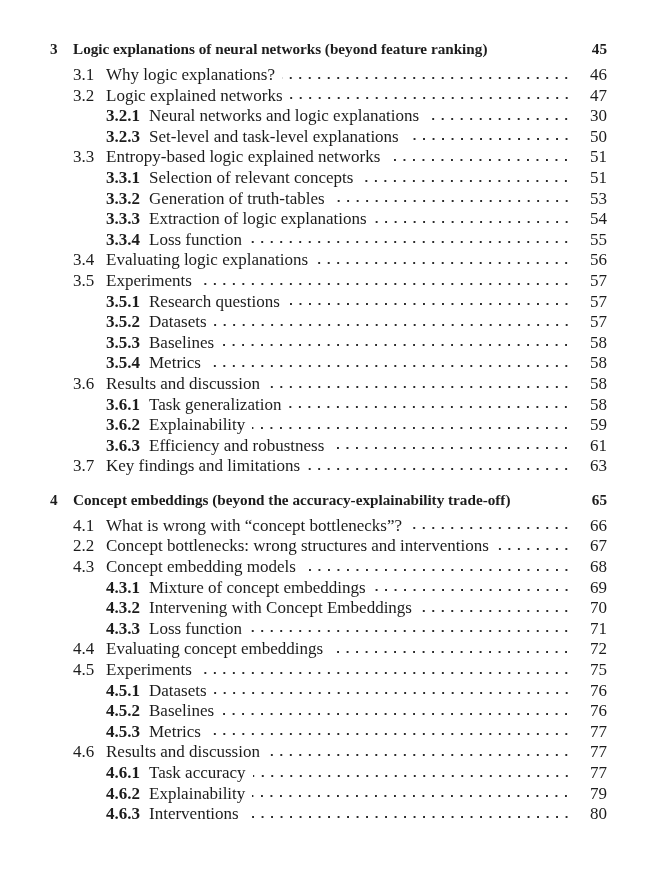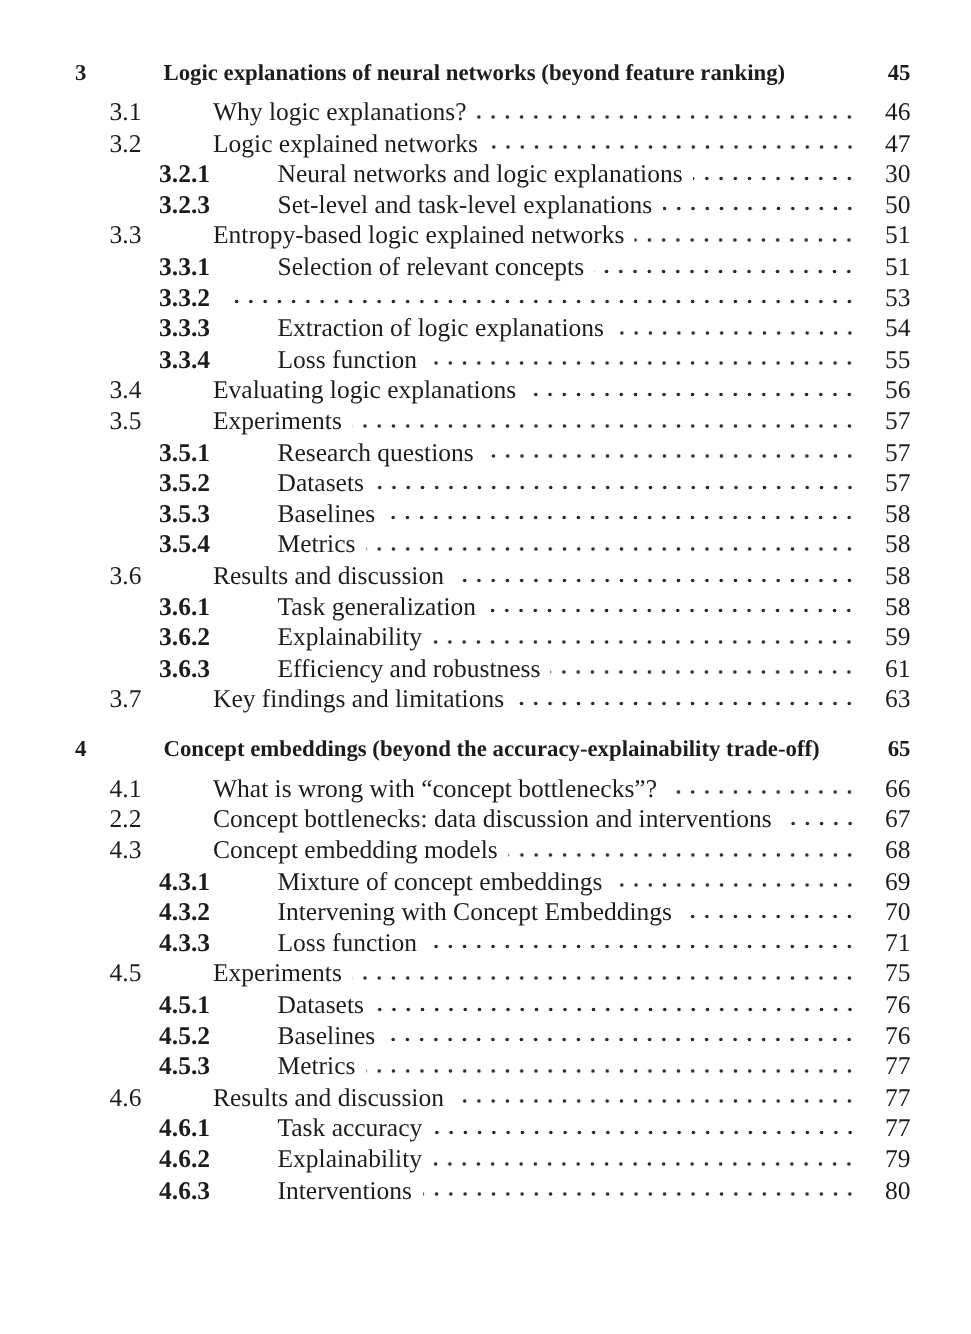--- a/index.html
+++ b/index.html
@@ -35,21 +35,20 @@
   .row.chapter:first-child { margin-top: 0; }
   .num  { flex: none; }
   .chapter .num { width: 23px; }
   .lvl1 { padding-left: 23px; }
   .lvl1 .num { width: 33px; }
   .lvl2 { padding-left: 56px; }
   .lvl2 .num { width: 43px; font-weight: bold; }
   .title {
     white-space: nowrap;
     flex: none;
-    margin-left: 36px;
   }
   .dots {
     flex: 1 1 auto;
     align-self: stretch;
     margin: 0 7px 0 7px;
     background-image: radial-gradient(circle, #2b2b2b 1.05px, rgba(0,0,0,0) 1.4px);
     background-size: 9.5px 6px;
     background-repeat: repeat-x;
     background-position: right 2px bottom 5px;
   }
@@ -102,20 +101,21 @@
         <span class="pg">51</span>
       </div>
       <div class="row lvl2">
         <span class="num">3.3.1</span>
         <span class="title">Selection of relevant concepts</span>
         <span class="dots"></span>
         <span class="pg">51</span>
       </div>
       <div class="row lvl2">
         <span class="num">3.3.2</span>
+        <span class="title">Generation of truth-tables</span>
         <span class="dots"></span>
         <span class="pg">53</span>
       </div>
       <div class="row lvl2">
         <span class="num">3.3.3</span>
         <span class="title">Extraction of logic explanations</span>
         <span class="dots"></span>
         <span class="pg">54</span>
       </div>
       <div class="row lvl2">
@@ -197,21 +197,21 @@
         <span class="pg">65</span>
       </div>
       <div class="row lvl1">
         <span class="num">4.1</span>
         <span class="title">What is wrong with “concept bottlenecks”?</span>
         <span class="dots"></span>
         <span class="pg">66</span>
       </div>
       <div class="row lvl1">
         <span class="num">2.2</span>
-        <span class="title">Concept bottlenecks: data discussion and interventions</span>
+        <span class="title">Concept bottlenecks: wrong structures and interventions</span>
         <span class="dots"></span>
         <span class="pg">67</span>
       </div>
       <div class="row lvl1">
         <span class="num">4.3</span>
         <span class="title">Concept embedding models</span>
         <span class="dots"></span>
         <span class="pg">68</span>
       </div>
       <div class="row lvl2">
@@ -224,20 +224,26 @@
         <span class="num">4.3.2</span>
         <span class="title">Intervening with Concept Embeddings</span>
         <span class="dots"></span>
         <span class="pg">70</span>
       </div>
       <div class="row lvl2">
         <span class="num">4.3.3</span>
         <span class="title">Loss function</span>
         <span class="dots"></span>
         <span class="pg">71</span>
+      </div>
+      <div class="row lvl1">
+        <span class="num">4.4</span>
+        <span class="title">Evaluating concept embeddings</span>
+        <span class="dots"></span>
+        <span class="pg">72</span>
       </div>
       <div class="row lvl1">
         <span class="num">4.5</span>
         <span class="title">Experiments</span>
         <span class="dots"></span>
         <span class="pg">75</span>
       </div>
       <div class="row lvl2">
         <span class="num">4.5.1</span>
         <span class="title">Datasets</span>

